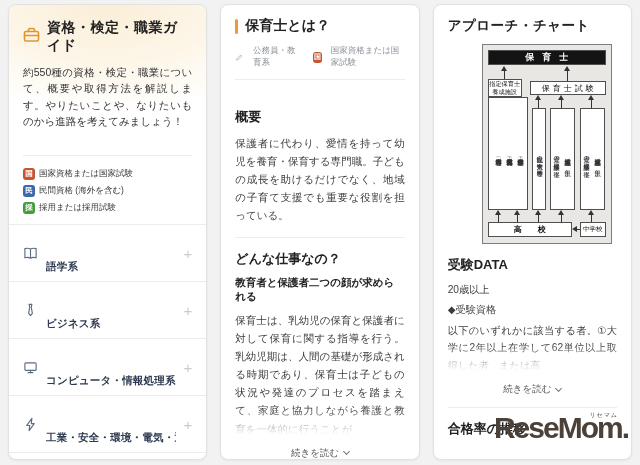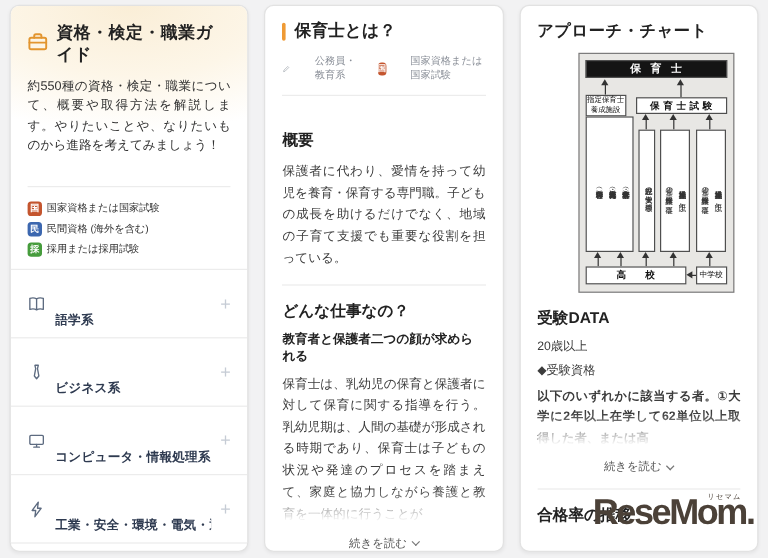--- a/index.html
+++ b/index.html
@@ -57,21 +57,21 @@
     stroke-linejoin:round; }
 
   
   .mp { padding:0; }
   .mp-head { padding:12px 14px 16px; }
   .mp-title { display:flex; align-items:center; gap:7px; }
   .mp-title .bar { width:3px; height:15px; background:#ef9a34; border-radius:2px; }
   .mp-title h2 { font-size:14px; font-weight:bold; color:#222; }
   .mp-tags { display:flex; align-items:center; gap:14px; margin:10px 0 0;
     padding-bottom:10px; border-bottom:1px solid #ececec; }
-  .tagitem { display:flex; align-items:center; gap:20px; font-size:8.5px; color:#8a8f98; }
+  .tagitem { display:flex; align-items:center; gap:9px; font-size:8.5px; color:#8a8f98; }
   .tagitem svg { stroke:#9aa0a8; fill:none; stroke-width:1.2; }
   .tag-badge { width:11px; height:11px; border-radius:3px; background:#c4552e;
     color:#fff; font-size:7px; font-weight:bold; display:flex; align-items:center;
     justify-content:center; }
   .section { padding:12px 14px 0; }
   .section h3 { font-size:13px; font-weight:bold; color:#222; margin-bottom:8px; }
   .section h4 { font-size:10.5px; font-weight:bold; color:#222; margin-bottom:7px; }
   .section p { font-size:10.5px; line-height:1.72; color:#3c3c3c;
     text-align:justify; word-break:break-all; }
   .fade { position:relative; }
@@ -90,21 +90,21 @@
     padding:5px; margin:9px auto 0 48px; }
   .chart-inner { position:relative; width:118px; height:188px; font-family:"Liberation Sans","DejaVu Sans",sans-serif; }
   .cbox { position:absolute; background:#fff; border:1px solid #4f4f4f; color:#111; }
   .c-goal { left:0; top:1; width:118px; height:15px; background:#141414; color:#fff;
     font-size:9px; font-weight:bold; letter-spacing:8px; text-indent:8px;
     display:flex; align-items:center; justify-content:center; }
   .c-facility { left:0; top:29px; width:34px; height:18px; font-size:6.2px;
     line-height:1.35; display:flex; align-items:center; justify-content:center;
     text-align:center; word-break:break-all; }
   .c-exam { left:42px; top:31px; width:76px; height:14px; font-size:8px;
-    font-weight:bold; letter-spacing:3px; text-indent:3px;
+    font-weight:normal; letter-spacing:3px; text-indent:3px;
     display:flex; align-items:center; justify-content:center; }
   .vcol { position:absolute; background:#fff; border:1px solid #4f4f4f;
     writing-mode:vertical-rl; text-orientation:mixed; font-size:6.2px;
     line-height:11px; text-align:center; padding:2px 0; }
   .vcol span { display:block; }
   .col-a { left:0;  top:47px; width:40px; height:113px; }
   .col-b { left:44px; top:58px; width:14px; height:102px; font-size:6px; }
   .col-c { left:62px; top:58px; width:25px; height:102px; }
   .col-d { left:92px; top:58px; width:25px; height:102px; }
   .c-high { left:0; top:172px; width:84px; height:15px; font-size:8px; font-weight:bold;
@@ -116,21 +116,21 @@
     width:1px; background:#333; }
   .av::after { content:""; position:absolute; left:0; top:0;
     border-left:3.5px solid transparent; border-right:3.5px solid transparent;
     border-bottom:5px solid #333; }
   .ah { position:absolute; height:7px; }
   .ah::before { content:""; position:absolute; top:3px; left:3px; right:0;
     height:1px; background:#333; }
   .ah::after { content:""; position:absolute; left:0; top:0;
     border-top:3.5px solid transparent; border-bottom:3.5px solid transparent;
     border-right:5px solid #333; }
-  .rp .section p { font-size:10.2px;font-weight:bold; }
+  .rp .section p { font-size:10.2px; }
   .exam-line { font-size:10.2px; line-height:1.55; color:#3c3c3c; margin-bottom:4px; }
   .watermark { position:absolute; right:3px; bottom:16px; z-index:5; line-height:1;
     color:#4b4138; }
   .watermark .wm-text { font-size:30px; font-weight:bold; letter-spacing:-2px; }
   .watermark .wm-ruby { position:absolute; top:-1px; right:10px; font-size:6px;
     letter-spacing:1px; color:#4b4138; }
 </style>
 </head>
 <body>
 

